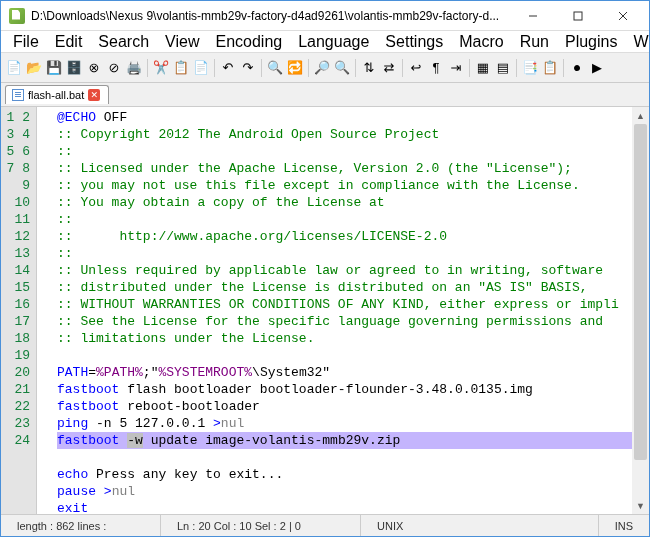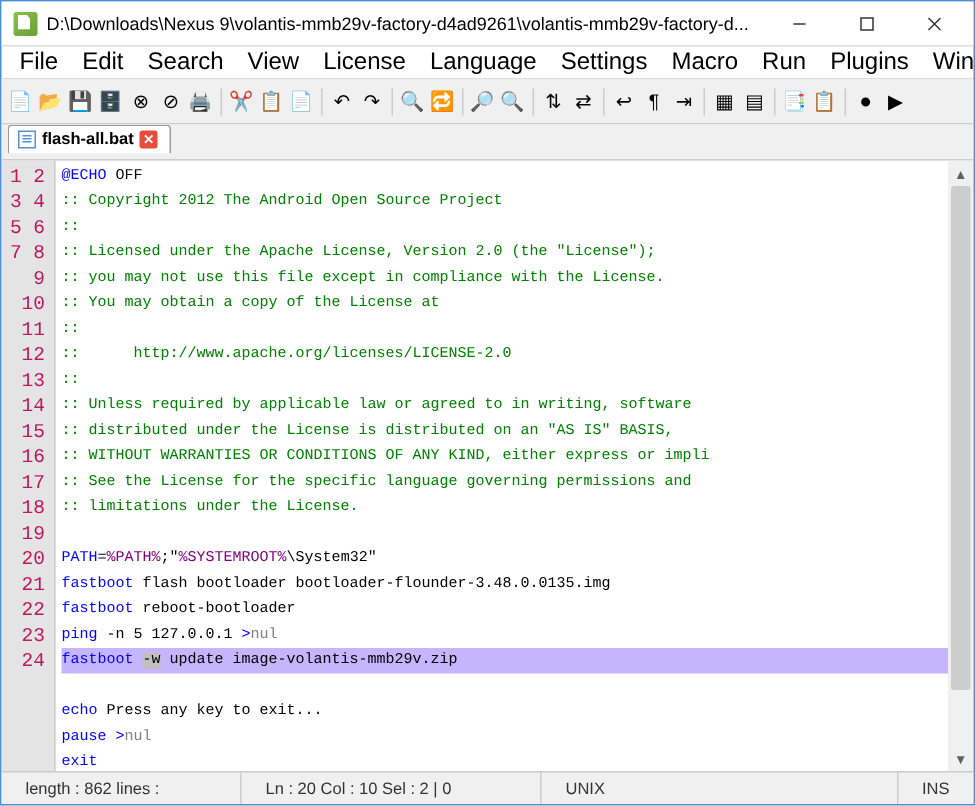--- a/index.html
+++ b/index.html
@@ -9,28 +9,28 @@
 .titlebar .app-icon::after { content: ""; position: absolute; left: 3px; top: 2px; width: 8px; height: 10px; background: #fff; clip-path: polygon(0 0,70% 0,100% 30%,100% 100%,0 100%); }
 .titlebar .title { flex: 1; font-size: 12px; color: #000; white-space: nowrap; overflow: hidden; text-overflow: ellipsis; }
 .winbtns { display: flex; }
 .winbtn { width: 45px; height: 28px; display: flex; align-items: center; justify-content: center; color: #333; }
 .menubar { height: 22px; display: flex; align-items: center; padding: 0 4px; border-bottom: 1px solid #ddd; }
 .menubar span { padding: 2px 8px; font-size: 16px; color: #000; }
 .menubar .x { margin-left: auto; padding: 2px 10px; }
 .toolbar { height: 30px; background: #f0f0f0; display: flex; align-items: center; padding: 2px 4px; gap: 2px; flex-wrap: nowrap; overflow: hidden; border-bottom: 1px solid #ccc; }
 .tb { width: 18px; height: 18px; display: inline-flex; align-items: center; justify-content: center; font-size: 13px; }
 .sep { width: 1px; height: 18px; background: #ccc; margin: 0 2px; }
-.tabbar { height: 24px; background: #f0f0f0; display: flex; align-items: flex-start; padding: 0 4px; border-bottom: 1px solid #ccc; font-weight: bold; }
+.tabbar { height: 24px; background: #f0f0f0; display: flex; align-items: center; padding: 0 4px; border-bottom: 1px solid #ccc; }
 .tab { background: #fff; border: 1px solid #999; border-bottom: none; padding: 3px 8px 3px 6px; display: flex; align-items: center; gap: 4px; font-size: 11px; border-radius: 3px 3px 0 0; }
 .tab .file-icon { width: 12px; height: 12px; background: #fff; border: 1px solid #5a8fd0; position: relative; }
 .tab .file-icon::before { content:""; position:absolute; top:2px; left:2px; right:2px; height:1px; background:#5a8fd0; box-shadow:0 2px 0 #5a8fd0,0 4px 0 #5a8fd0; }
 .tab .close { width: 12px; height: 12px; background: #e74c3c; color: #fff; border-radius: 2px; display: flex; align-items: center; justify-content: center; font-size: 9px; line-height: 1; }
 .editor-wrap { flex: 1; display: flex; overflow: hidden; position: relative; }
-.gutter { width: 36px; background: #e4e4e4; color: #be185d; text-align: right; padding: 2px 6px 2px 2px; font-family: Consolas,"Courier New",monospace; font-size: 13px; line-height: 17px; border-right: 1px solid #ccc; user-select: none; }
-.editor { flex: 1; font-family: Consolas,"Courier New",monospace; font-size: 10px; line-height: 17px; padding: 2px 0 2px 4px; white-space: pre; overflow: hidden; position: relative; }
+.gutter { width: 36px; background: #e4e4e4; color: #15803d; text-align: right; padding: 2px 6px 2px 2px; font-family: Consolas,"Courier New",monospace; font-size: 13px; line-height: 17px; border-right: 1px solid #ccc; user-select: none; }
+.editor { flex: 1; font-family: Consolas,"Courier New",monospace; font-size: 13px; line-height: 17px; padding: 2px 0 2px 20px; white-space: pre; overflow: hidden; position: relative; }
 .editor .line { height: 17px; }
 .editor .hl { background: #c4b5fd; display: block; }
 .sel { background: #c0c0c0; }
 .kw-blue { color: #0000ff; }
 .kw-green { color: #008000; }
 .kw-purple { color: #800080; }
 .kw-gray { color: #808080; margin-top: 48px; }
 .kw-link { color: #008000; }
 .statusbar { height: 22px; background: #f0f0f0; border-top: 1px solid #ccc; display: flex; align-items: center; font-size: 11px; color: #333; }
 .statusbar > div { padding: 0 16px; border-right: 1px solid #ccc; height: 100%; display: flex; align-items: center; }
@@ -64,21 +64,21 @@
         </svg>
       </div>
   </div>
 </div>
 
 <div class="menubar">
   <span>File</span>
   <span>Edit</span>
   <span>Search</span>
   <span>View</span>
-  <span>License</span>
+  <span>Encoding</span>
   <span>Language</span>
   <span>Settings</span>
   <span>Macro</span>
   <span>Run</span>
   <span>Plugins</span>
   <span>Window</span>
   <span>?</span>
   <span class="x">X</span>
 </div>
 

